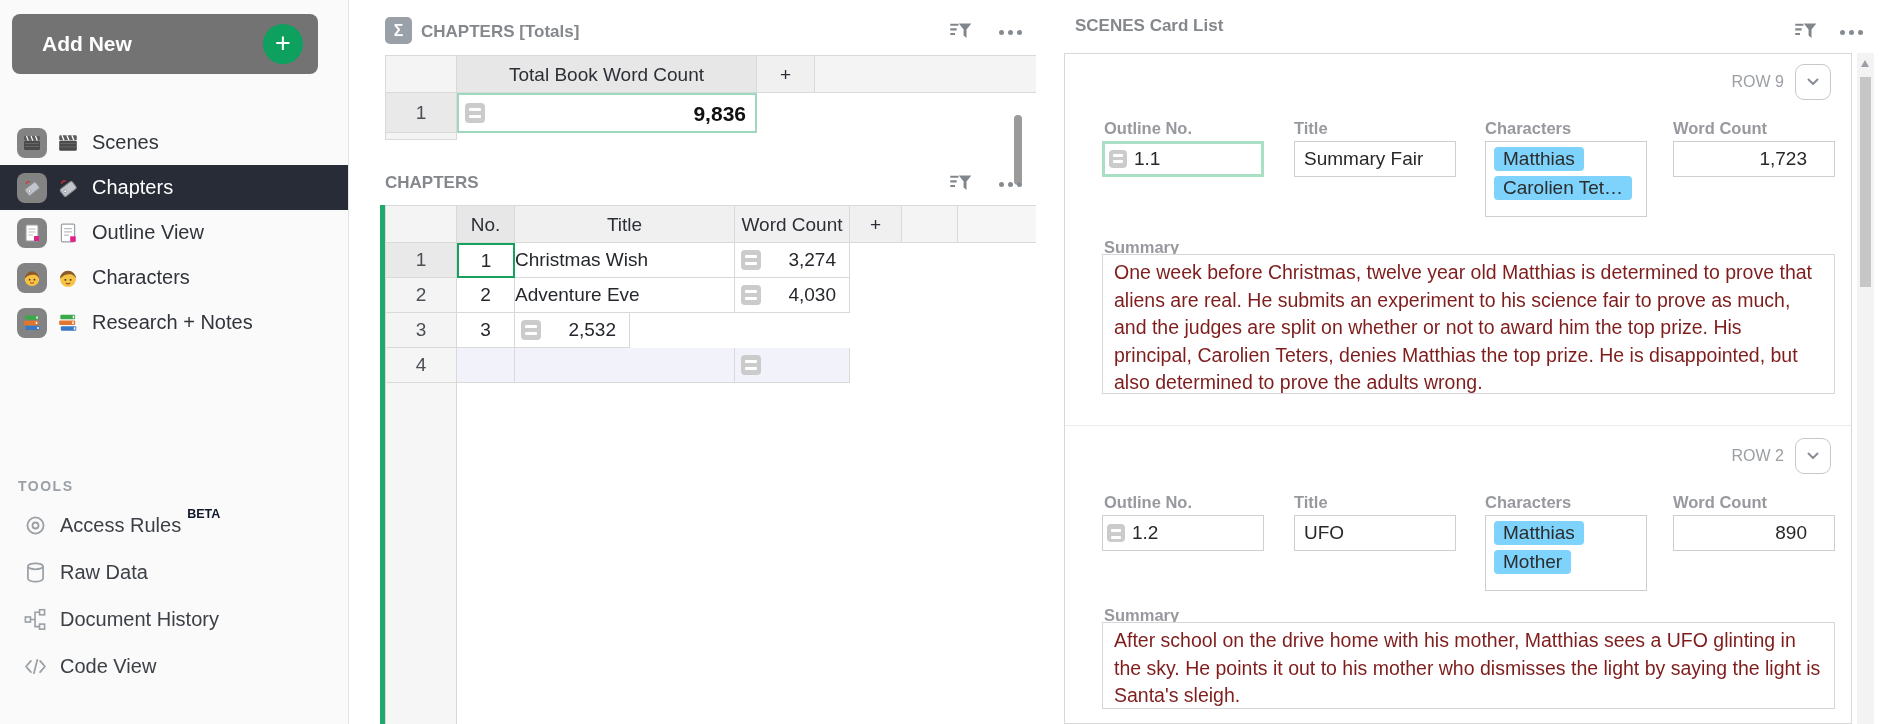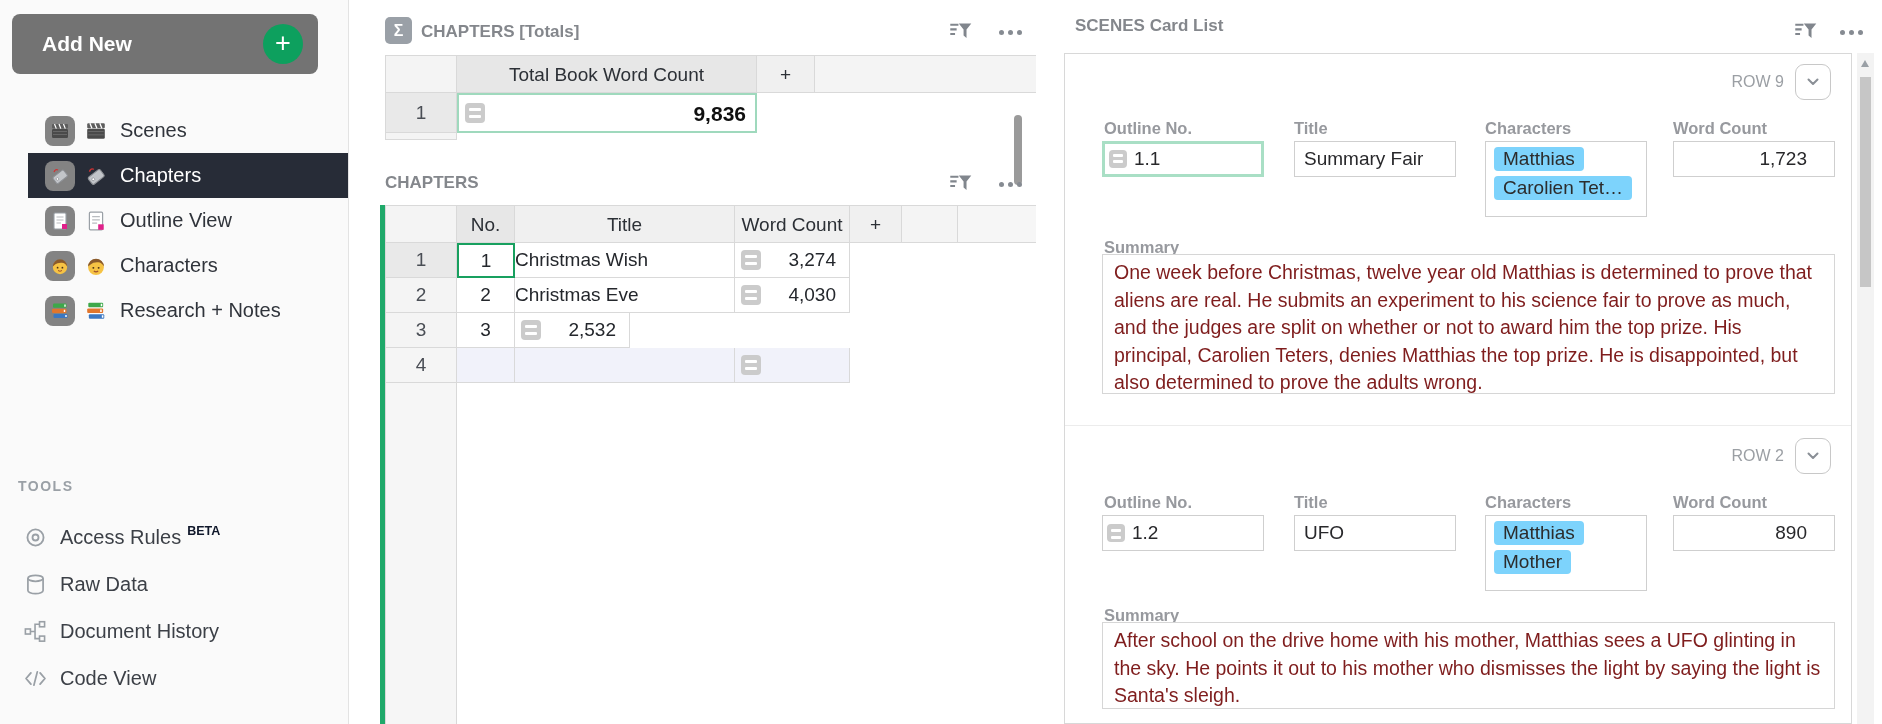--- a/index.html
+++ b/index.html
@@ -6,29 +6,29 @@
   body{
     width:1882px;height:724px;position:relative;overflow:hidden;
     background:#ffffff;font-family:"Liberation Sans", sans-serif;
     -webkit-font-smoothing:antialiased;
   }
   
   .sidebar{position:absolute;left:0;top:0;width:348px;height:724px;background:#fafafa;border-right:1px solid #e3e3e3;}
   .add-new{position:absolute;left:12px;top:14px;width:306px;height:60px;background:#737373;border-radius:8px;cursor:pointer;}
   .add-new-label{position:absolute;left:30px;top:50%;transform:translateY(-50%);color:#fff;font-weight:bold;font-size:21px;}
   .add-new-plus{position:absolute;right:15px;top:10px;width:40px;height:40px;border-radius:50%;background:#0da05e;color:#fff;font-size:27px;line-height:38px;text-align:center;}
-  .nav{position:absolute;top:108px;left:0;right:0;padding-left:28px;}
+  .nav{position:absolute;top:120px;left:0;right:0;}
   .nav-item{height:45px;display:flex;align-items:center;padding-left:17px;font-size:20px;color:#30343b;cursor:pointer;}
   .nav-item.selected{background:#272c37;color:#fff;}
   .chip{width:30px;height:30px;border-radius:8px;background:#838383;display:flex;align-items:center;justify-content:center;margin-right:10px;flex:0 0 auto;}
   .nav-emoji{width:22px;height:22px;margin-right:13px;flex:0 0 auto;}
   .chip .nav-emoji{width:20px;height:20px;margin:0;}
   .tools-header{position:absolute;left:18px;top:478px;font-size:14px;font-weight:bold;letter-spacing:1.5px;color:#9aa0a6;}
   .tools{position:absolute;top:514px;left:0;right:0;}
-  .tool-item{height:47px;display:flex;align-items:center;padding-left:24px;font-size:20px;color:#3c4047;cursor:pointer;}
+  .tool-item{height:47px;display:flex;align-items:flex-start;padding-left:24px;font-size:20px;color:#3c4047;cursor:pointer;}
   .tool-icon{width:23px;height:23px;margin-right:13px;flex:0 0 auto;color:#9aa0a6;}
   .beta{color:#0f172a;font-size:12.5px;font-weight:bold;margin-left:6px;position:relative;top:-7px;}
   
   .mid{position:absolute;left:348px;top:0;width:692px;height:724px;}
   .sigma-badge{position:absolute;left:37px;top:17px;width:27px;height:27px;background:#9aa0a7;border-radius:5px;color:#fff;text-align:center;line-height:27px;font-size:16px;font-weight:bold;}
   .sec-title{position:absolute;font-weight:bold;font-size:17px;color:#84878c;white-space:nowrap;}
   .t-title{left:73px;top:22px;}
   .c-title{left:37px;top:173px;}
   .icon-filter{position:absolute;width:25px;height:23px;color:#81868d;cursor:pointer;}
   .dots{position:absolute;display:flex;gap:4px;cursor:pointer;}
@@ -312,21 +312,21 @@
       <div class="cell c-ti">Christmas Wish</div>
       <div class="cell c-wc wc-flex">
         <span class="fx"></span>
         <span class="wc-val">3,274</span>
       </div>
     </div>
 
     <div class="grid-row c-row">
       <div class="cell gut first">2</div>
       <div class="cell c-no">2</div>
-      <div class="cell c-ti">Christmas Eve</div>
+      <div class="cell c-ti">Adventure Eve</div>
       <div class="cell c-wc wc-flex">
         <span class="fx"></span>
         <span class="wc-val">4,030</span>
       </div>
     </div>
 
     <div class="grid-row c-row">
       <div class="cell gut first">3</div>
       <div class="cell c-no">3</div>
       <div class="cell c-wc wc-flex">

